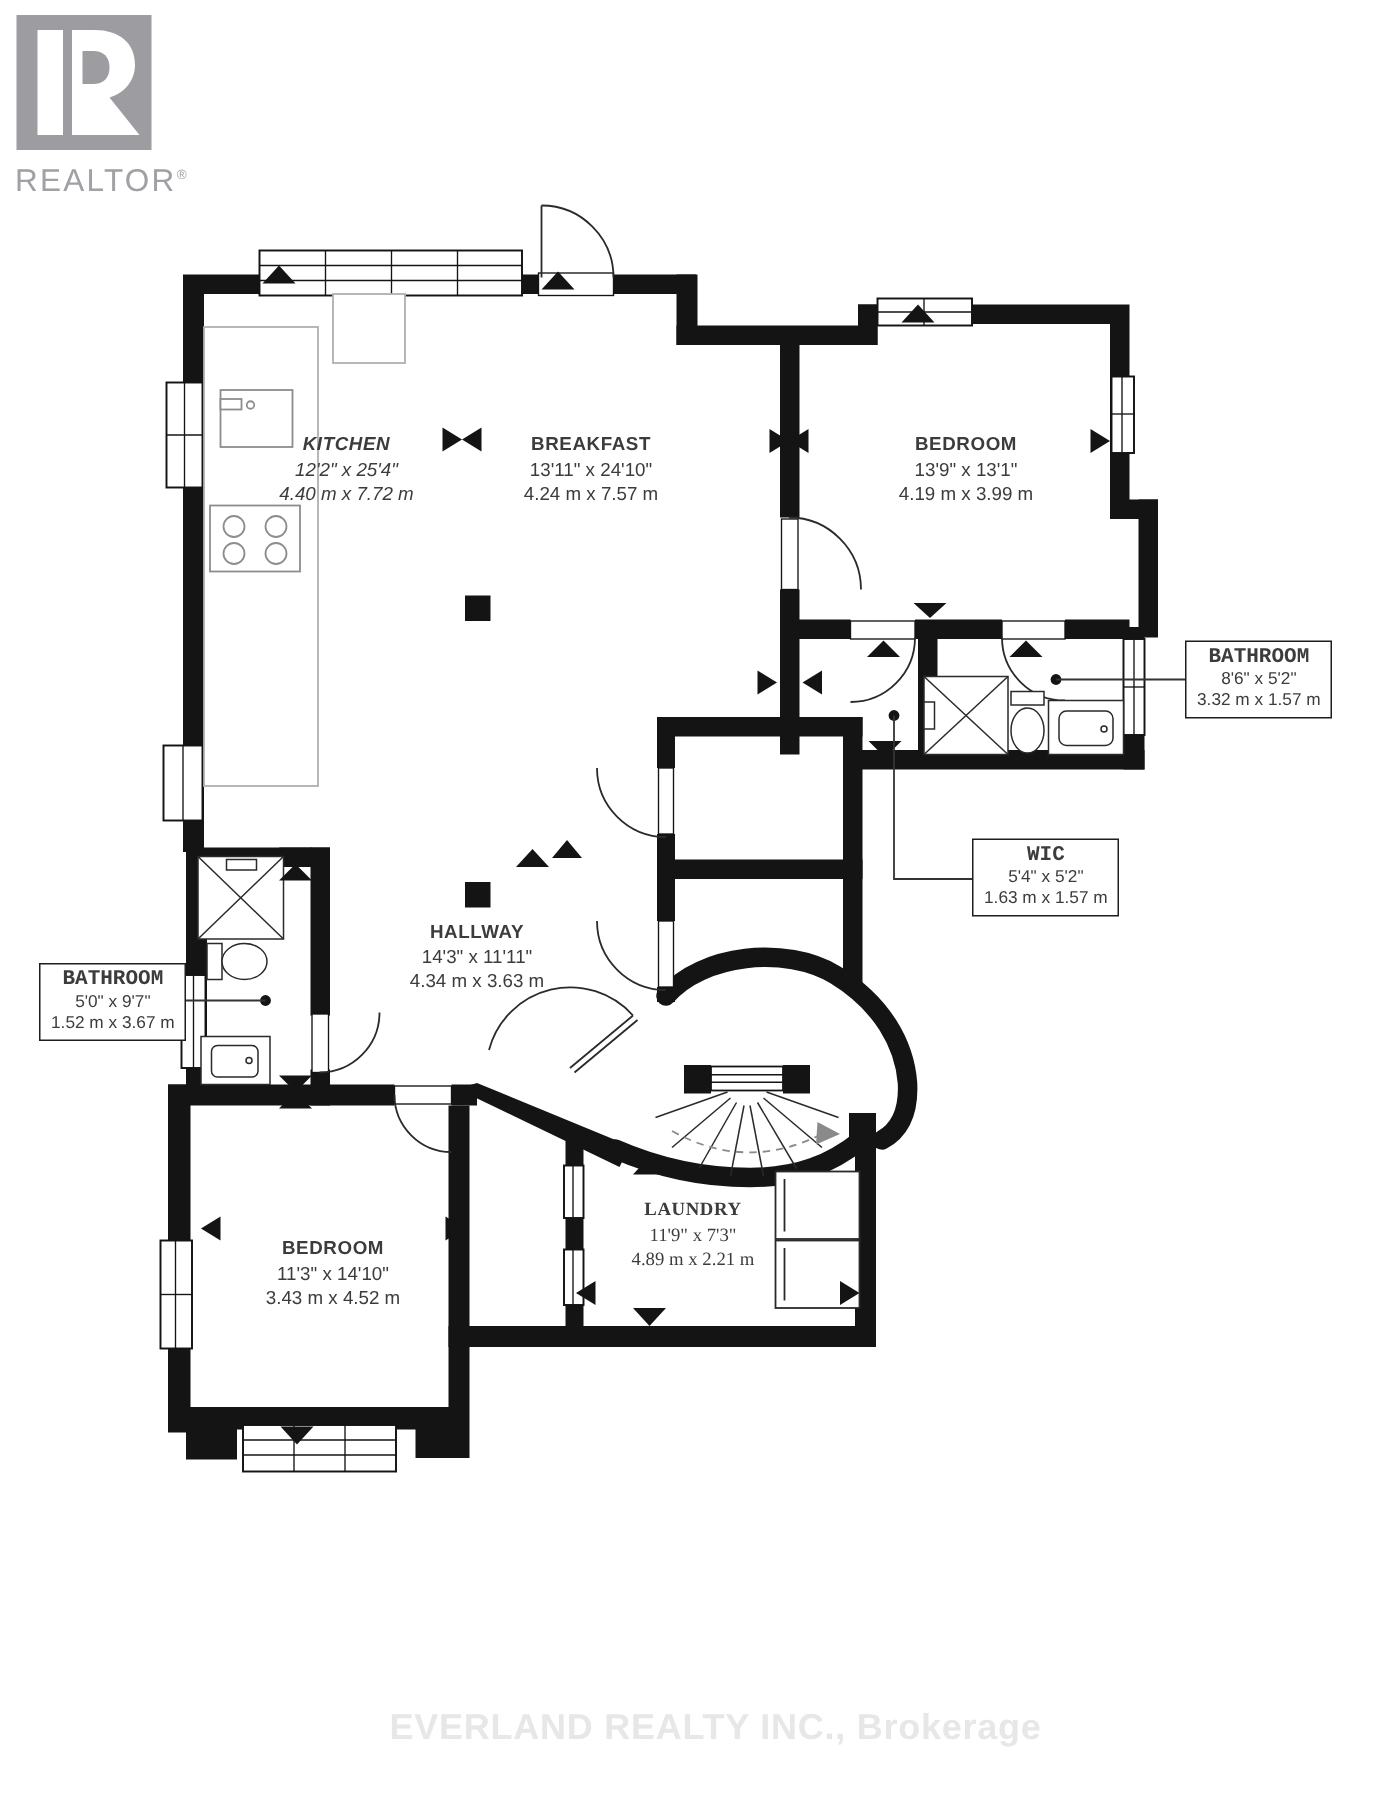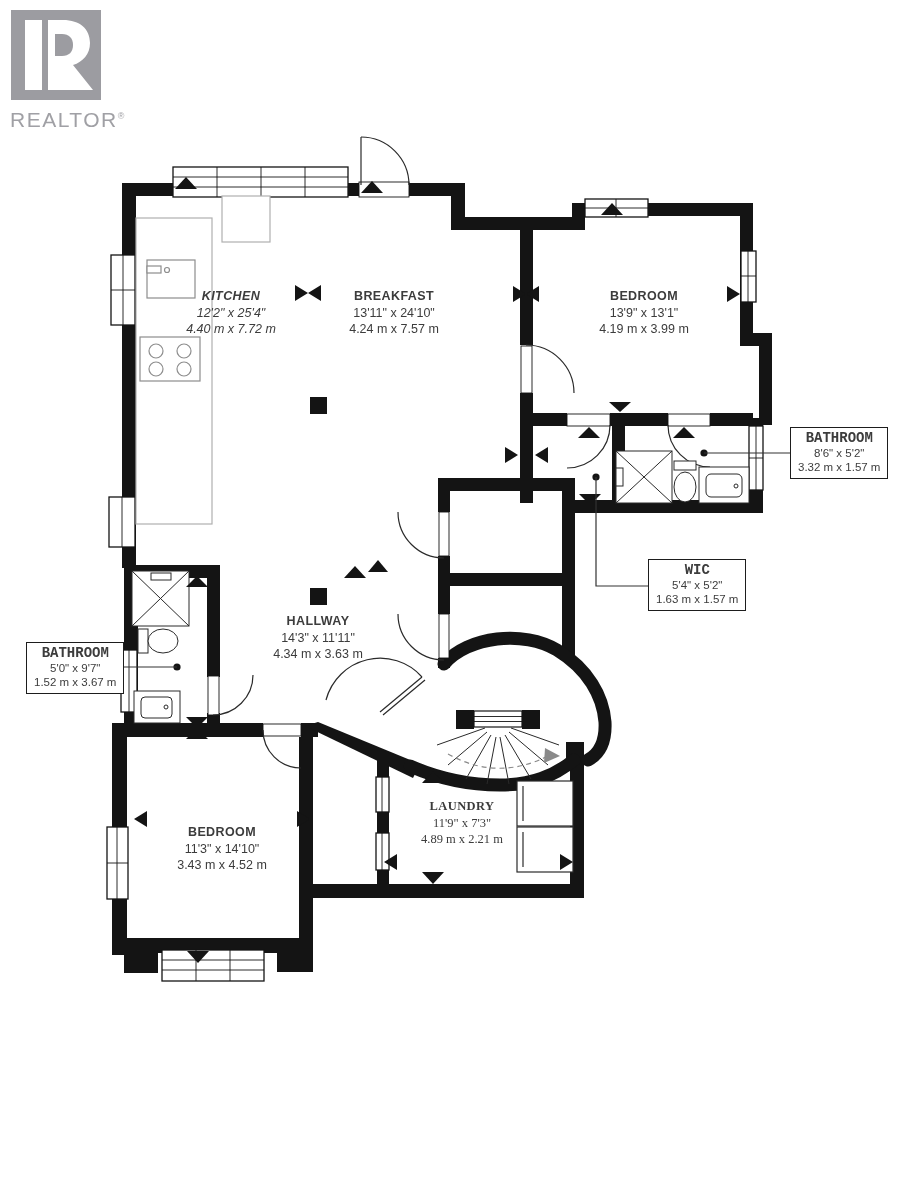--- a/index.html
+++ b/index.html
@@ -332,14 +332,15 @@
     <div class="rdim">11'3" x 14'10"</div>
     <div class="rdim">3.43 m x 4.52 m</div>
   </div>
 
   <div class="room-label" style="left:462px;top:798px;font-family:Liberation Serif, serif;">
     <div class="rname">LAUNDRY</div>
     <div class="rdim">11'9" x 7'3"</div>
     <div class="rdim">4.89 m x 2.21 m</div>
   </div>
 
+  <div id="watermark">EVERLAND REALTY INC., Brokerage</div>
 
 </div>
 
 </body></html>

